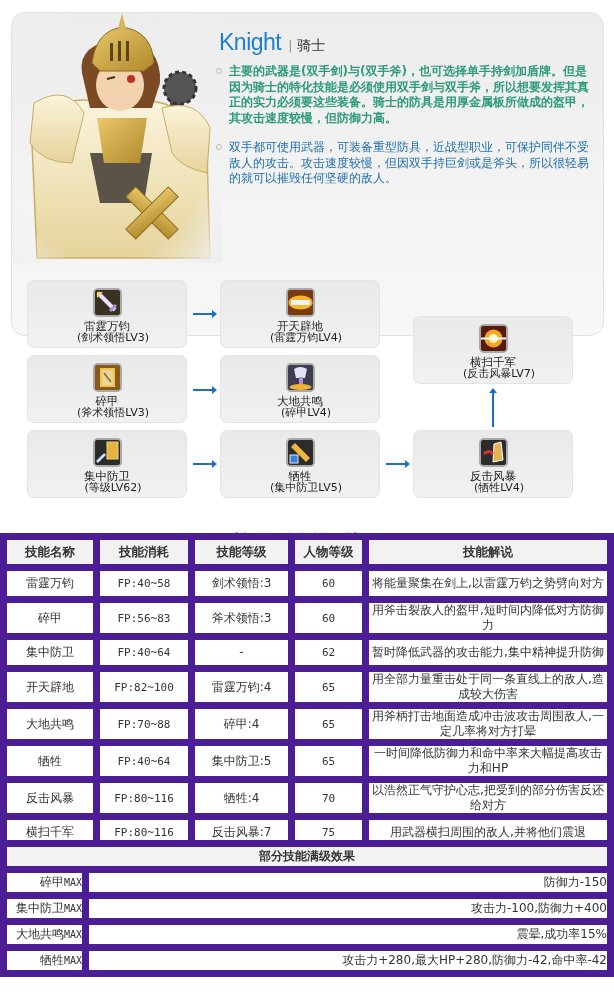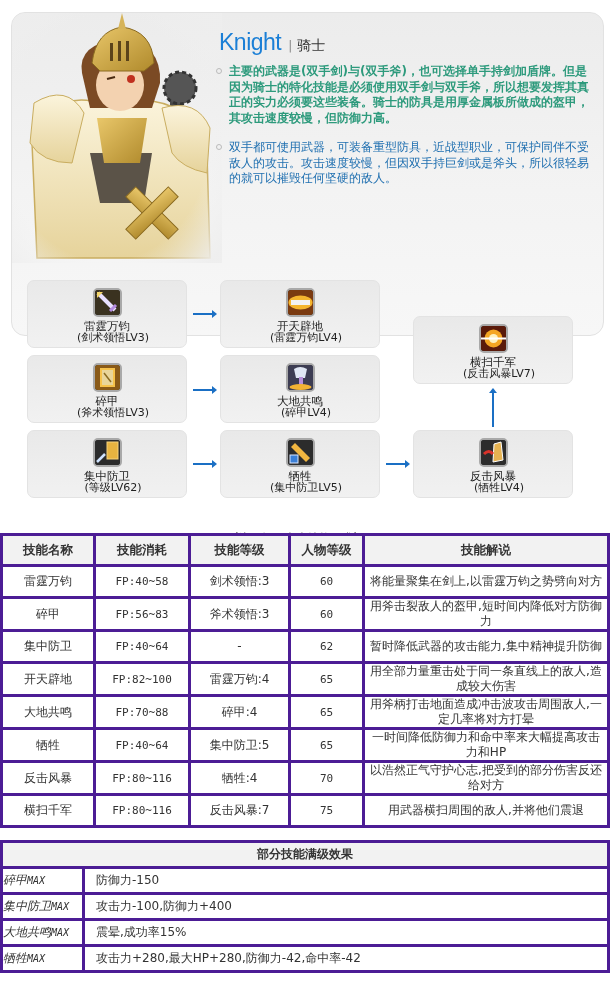--- a/index.html
+++ b/index.html
@@ -46,32 +46,32 @@
 
   .arrow-h { position: absolute; height: 2px; background: #1a6fc4; }
   .arrow-h::after { content: ""; position: absolute; right: -2px; top: -3px; border-left: 5px solid #1a6fc4; border-top: 4px solid transparent; border-bottom: 4px solid transparent; }
   .arrow-v { position: absolute; width: 2px; background: #1a6fc4; }
   .arrow-v::after { content: ""; position: absolute; top: -3px; left: -3px; border-bottom: 5px solid #1a6fc4; border-left: 4px solid transparent; border-right: 4px solid transparent; }
 
   .tree-note { position: absolute; left: 234px; top: 498px; font-size: 11.5px; color: #333; margin-top: 33px; }
 
   
   table { border-collapse: collapse; position: absolute; left: 0; table-layout: fixed; }
-  td, th { border: 3px solid #4c1d95; font-size: 12px; color: #333; font-weight: normal; }
+  td, th { border: 7px solid #4c1d95; font-size: 12px; color: #333; font-weight: normal; }
   .skills { top: 533px; width: 607px; }
   .skills th { height: 31px; background: #f2f2f2; font-weight: bold; color: #333; text-align: center; font-size: 12.5px; }
   .skills td { height: 32px; text-align: center; line-height: 15px; }
   .skills td.mono { font-family: "DejaVu Sans Mono", "Liberation Mono", monospace; font-size: 11px; }
   .skills td.desc-cell { text-align: center; padding: 0 2px; font-size: 12px; }
 
   .maxfx { top: 840px; width: 607px; }
   .maxfx th { height: 26px; background: #f2f2f2; font-weight: bold; text-align: center; }
   .maxfx td { height: 26px; }
-  .maxfx td.k { text-align: left; font-size: 12px; font-style: italic; }
-  .maxfx td.v { text-align: left; padding-left: 11px; font-size: 12px; }
+  .maxfx td.k { text-align: right; font-size: 12px; }
+  .maxfx td.v { text-align: right; padding-left: 11px; font-size: 12px; }
   .maxfx .mx { font-family: "DejaVu Sans Mono", monospace; font-size: 10px; }
 </style>
 </head>
 <body>
 
 <div class="intro">
   <div class="portrait">
     <svg width="210" height="250" viewBox="0 0 210 250">
       <defs>
         <linearGradient id="armor" x1="0" y1="0" x2="0" y2="1">

